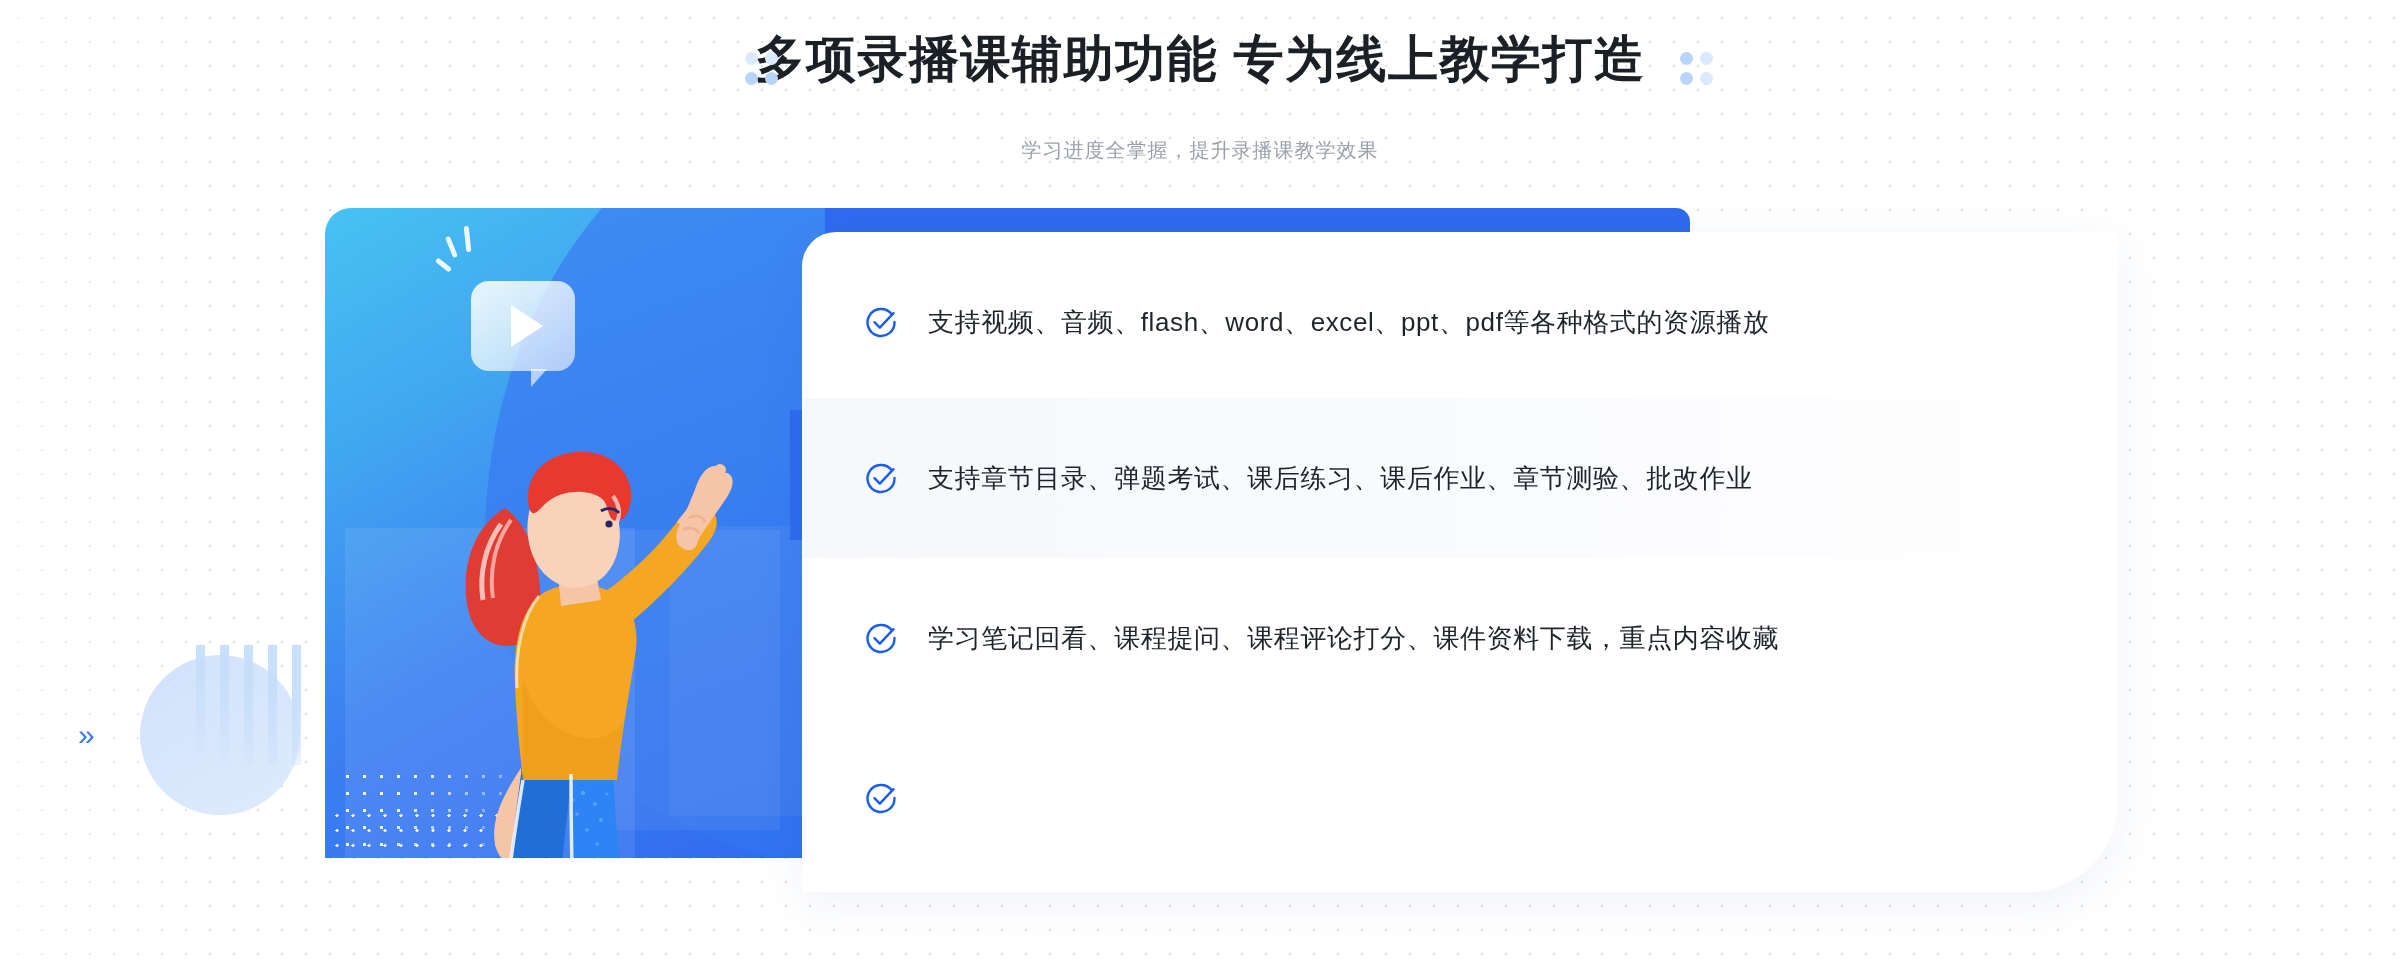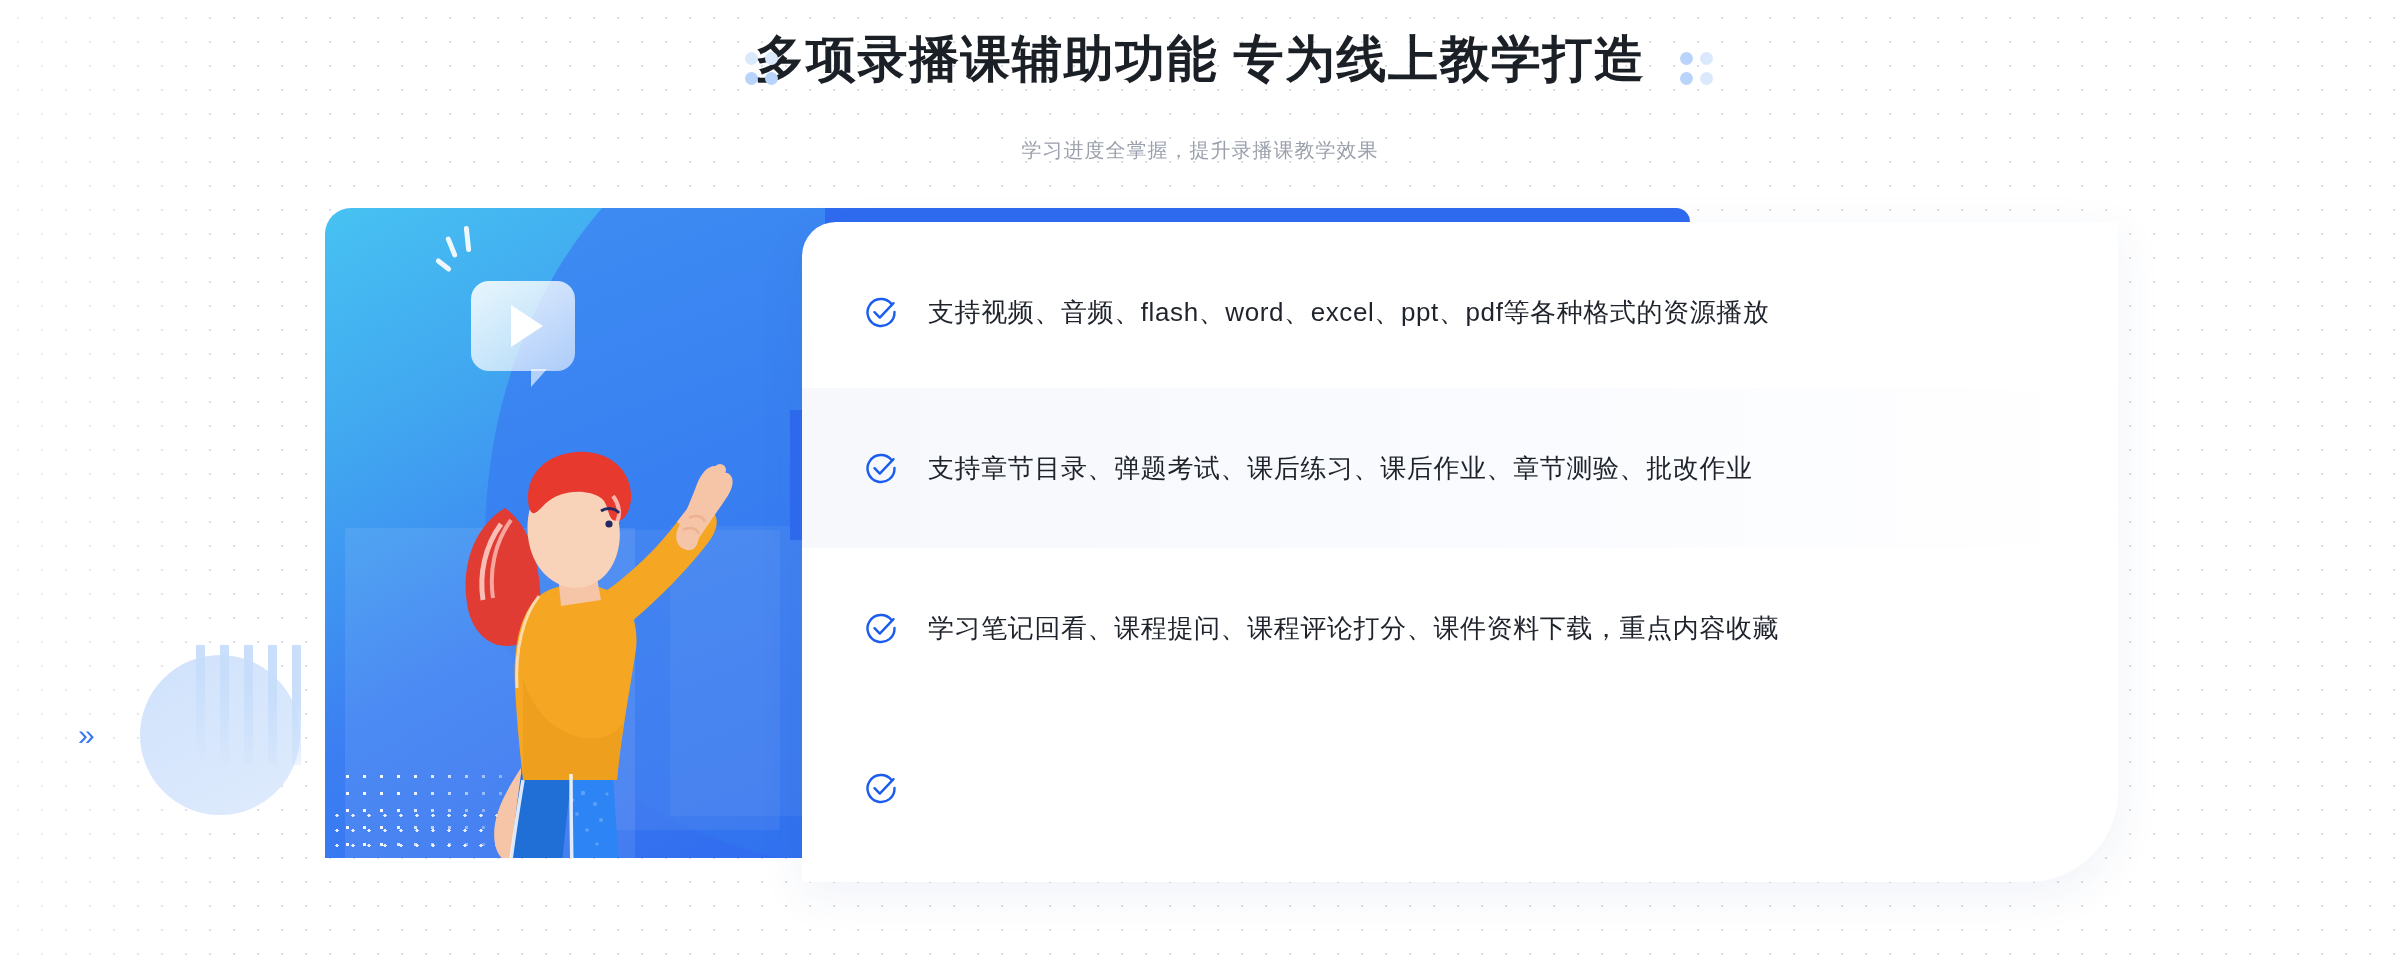--- a/index.html
+++ b/index.html
@@ -193,21 +193,21 @@
     position: absolute;
     left: 790px; top: 410px;
     width: 26px; height: 130px;
     background: #2f6bef;
     z-index: 4;
   }
 
   
   #feature-card {
     position: absolute;
-    left: 802px; top: 222px;
+    left: 802px; top: 232px;
     width: 1316px; height: 660px;
     background: #ffffff;
     border-radius: 34px 0 90px 0;
     box-shadow: 0 12px 48px rgba(40,70,140,0.07);
     z-index: 5;
     padding: 0;
   }
   .feature-row {
     position: absolute;
     left: 0;

